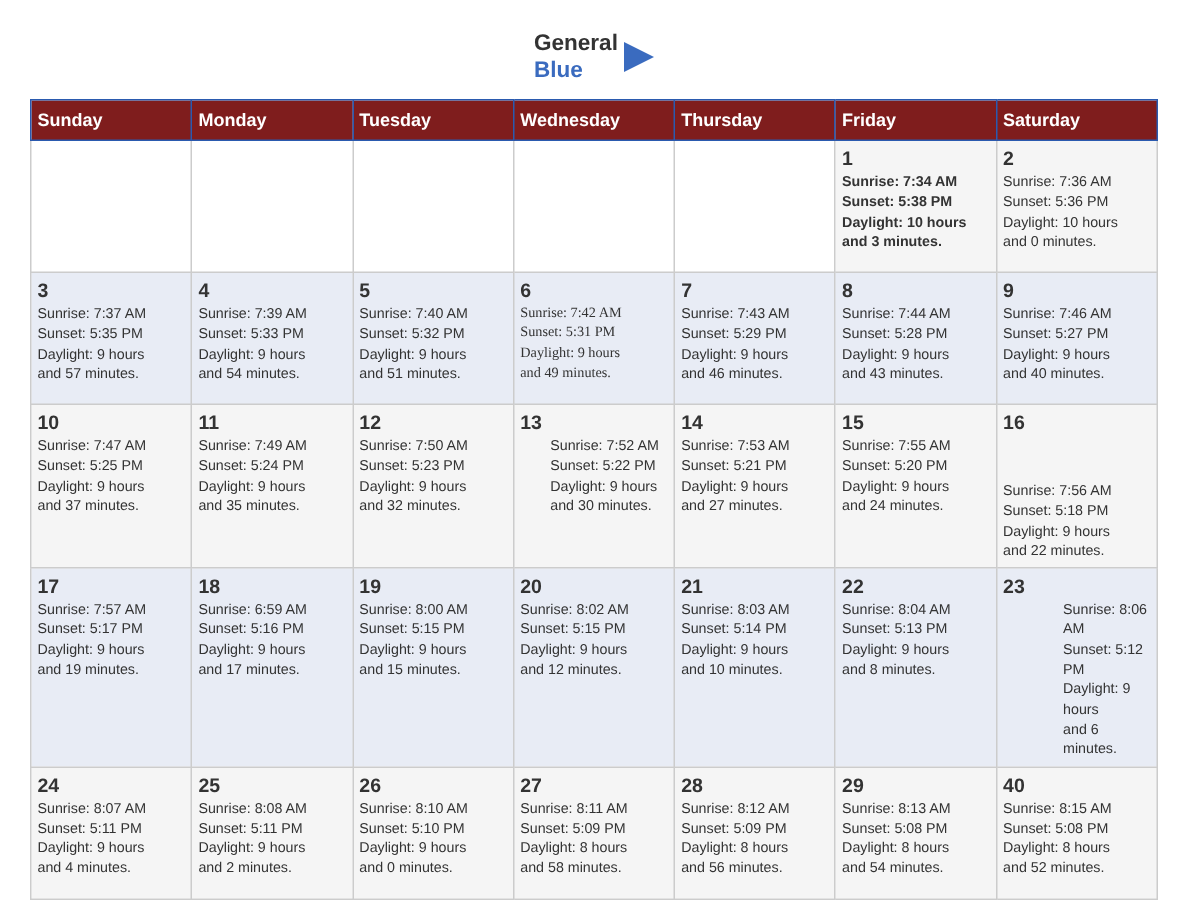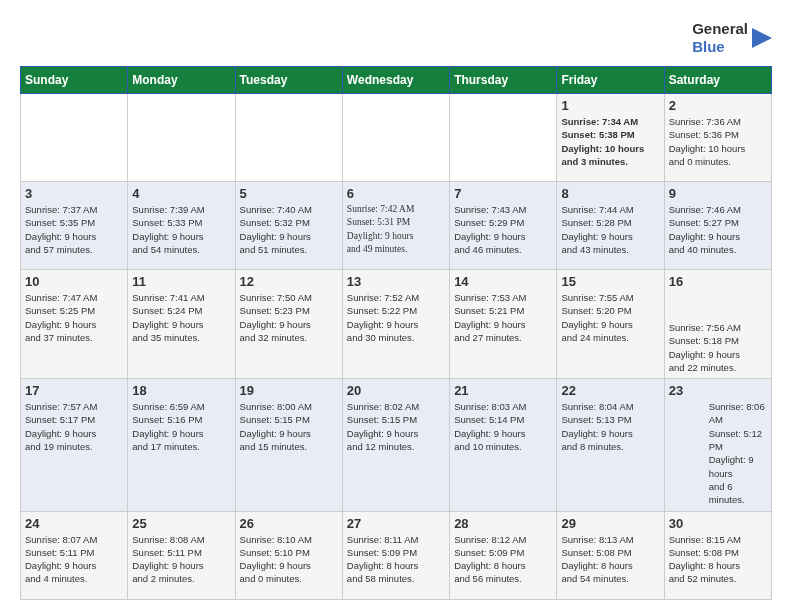--- a/index.html
+++ b/index.html
@@ -5,21 +5,21 @@
     * { margin: 0; padding: 0; box-sizing: border-box; }
     body {
       font-family: Arial, sans-serif;
       background: #fff;
       width: 792px;
       min-height: 612px;
       padding: 20px;
     }
     .header {
       display: flex;
-      justify-content: flex-end;
+      justify-content: center;
       align-items: flex-start;
       margin-bottom: 10px;
     }
     .logo {
       display: flex;
       align-items: center;
       gap: 4px;
     }
     .title-block {
       text-align: right;
@@ -32,21 +32,21 @@
     .location {
       font-size: 14px;
       color: #333;
     }
     table {
       width: 100%;
       border-collapse: collapse;
       table-layout: fixed;
     }
     thead tr th {
-      background: #15803d;
+      background: #7f1d1d;
       color: #fff;
       font-size: 12px;
       font-weight: bold;
       padding: 6px 4px;
       text-align: left;
       border: 1px solid #2a5aaf;
     }
     tbody tr td {
       vertical-align: top;
       border: 1px solid #ccc;
@@ -182,35 +182,35 @@
       <tr>
         <td>
           <span class="day-number">10</span>
           <div class="day-info" style="white-space: pre-line;">Sunrise: 7:47 AM
 Sunset: 5:25 PM
 Daylight: 9 hours
 and 37 minutes.</div>
         </td>
         <td>
           <span class="day-number">11</span>
-          <div class="day-info" style="white-space: pre-line;">Sunrise: 7:41 AM
+          <div class="day-info" style="white-space: pre-line;">Sunrise: 7:49 AM
 Sunset: 5:24 PM
 Daylight: 9 hours
 and 35 minutes.</div>
         </td>
         <td>
           <span class="day-number">12</span>
           <div class="day-info" style="white-space: pre-line;">Sunrise: 7:50 AM
 Sunset: 5:23 PM
 Daylight: 9 hours
 and 32 minutes.</div>
         </td>
         <td>
           <span class="day-number">13</span>
-          <div class="day-info" style="white-space: pre-line;">Sunrise: 7:52 AM
+          <div class="day-info" style="white-space: pre-line; margin-left: 20px;">Sunrise: 7:52 AM
 Sunset: 5:22 PM
 Daylight: 9 hours
 and 30 minutes.</div>
         </td>
         <td>
           <span class="day-number">14</span>
           <div class="day-info" style="white-space: pre-line;">Sunrise: 7:53 AM
 Sunset: 5:21 PM
 Daylight: 9 hours
 and 27 minutes.</div>
@@ -318,21 +318,21 @@
 and 56 minutes.</div>
         </td>
         <td>
           <span class="day-number">29</span>
           <div class="day-info" style="white-space: pre-line;">Sunrise: 8:13 AM
 Sunset: 5:08 PM
 Daylight: 8 hours
 and 54 minutes.</div>
         </td>
         <td>
-          <span class="day-number">30</span>
+          <span class="day-number">40</span>
           <div class="day-info" style="white-space: pre-line;">Sunrise: 8:15 AM
 Sunset: 5:08 PM
 Daylight: 8 hours
 and 52 minutes.</div>
         </td>
       </tr>
     </tbody>
 </table>
 
 </body></html>

